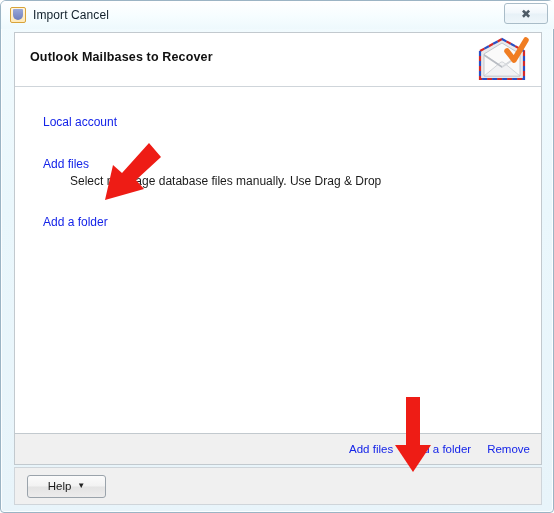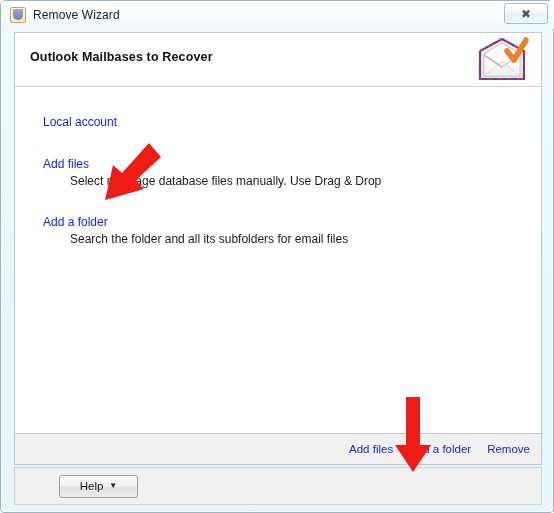--- a/index.html
+++ b/index.html
@@ -169,21 +169,20 @@
   .buttonbar {
     position: absolute;
     left: 13px; top: 466px;
     width: 528px;
     height: 38px;
     box-sizing: border-box;
     background: #f0f0f0;
     border: 1px solid #cfd5da;
     display: flex;
     align-items: center;
-    padding-left: 32px;
   }
   .btn {
     box-sizing: border-box;
     height: 23px;
     border: 1px solid #9aa3ab;
     border-radius: 3px;
     background: linear-gradient(180deg,#fbfbfb 0%, #f2f2f2 48%, #e3e3e3 52%, #edecec 100%);
     font-size: 11.5px;
     color: #1a1a1a;
     display: flex;
@@ -227,21 +226,21 @@
 </head>
 <body>
 
 <div class="window">
 
   <div class="titlebar">
     <div class="title-icon">
       <div class="sq"></div>
       <div class="shield"></div>
     </div>
-    <div class="title-text">Remove Wizard</div>
+    <div class="title-text">Import Cancel</div>
     <div class="close-btn">
       <span class="close-glyph">✖</span>
     </div>
   </div>
 
   <div class="panel">
 
     <div class="panel-header">
       <div class="panel-title">Outlook Mailbases to Recover</div>
 
@@ -271,21 +270,20 @@
         <span class="option-link">Local account</span>
       </div>
 
       <div class="option">
         <span class="option-link">Add files</span>
         <div class="option-desc">Select message database files manually. Use Drag &amp; Drop</div>
       </div>
 
       <div class="option">
         <span class="option-link">Add a folder</span>
-        <div class="option-desc">Search the folder and all its subfolders for email files</div>
       </div>
 
     </div>
   </div>
 
   <div class="linkbar">
     <a>Add files</a>
     <a>Add a folder</a>
     <a>Remove</a>
   </div>

